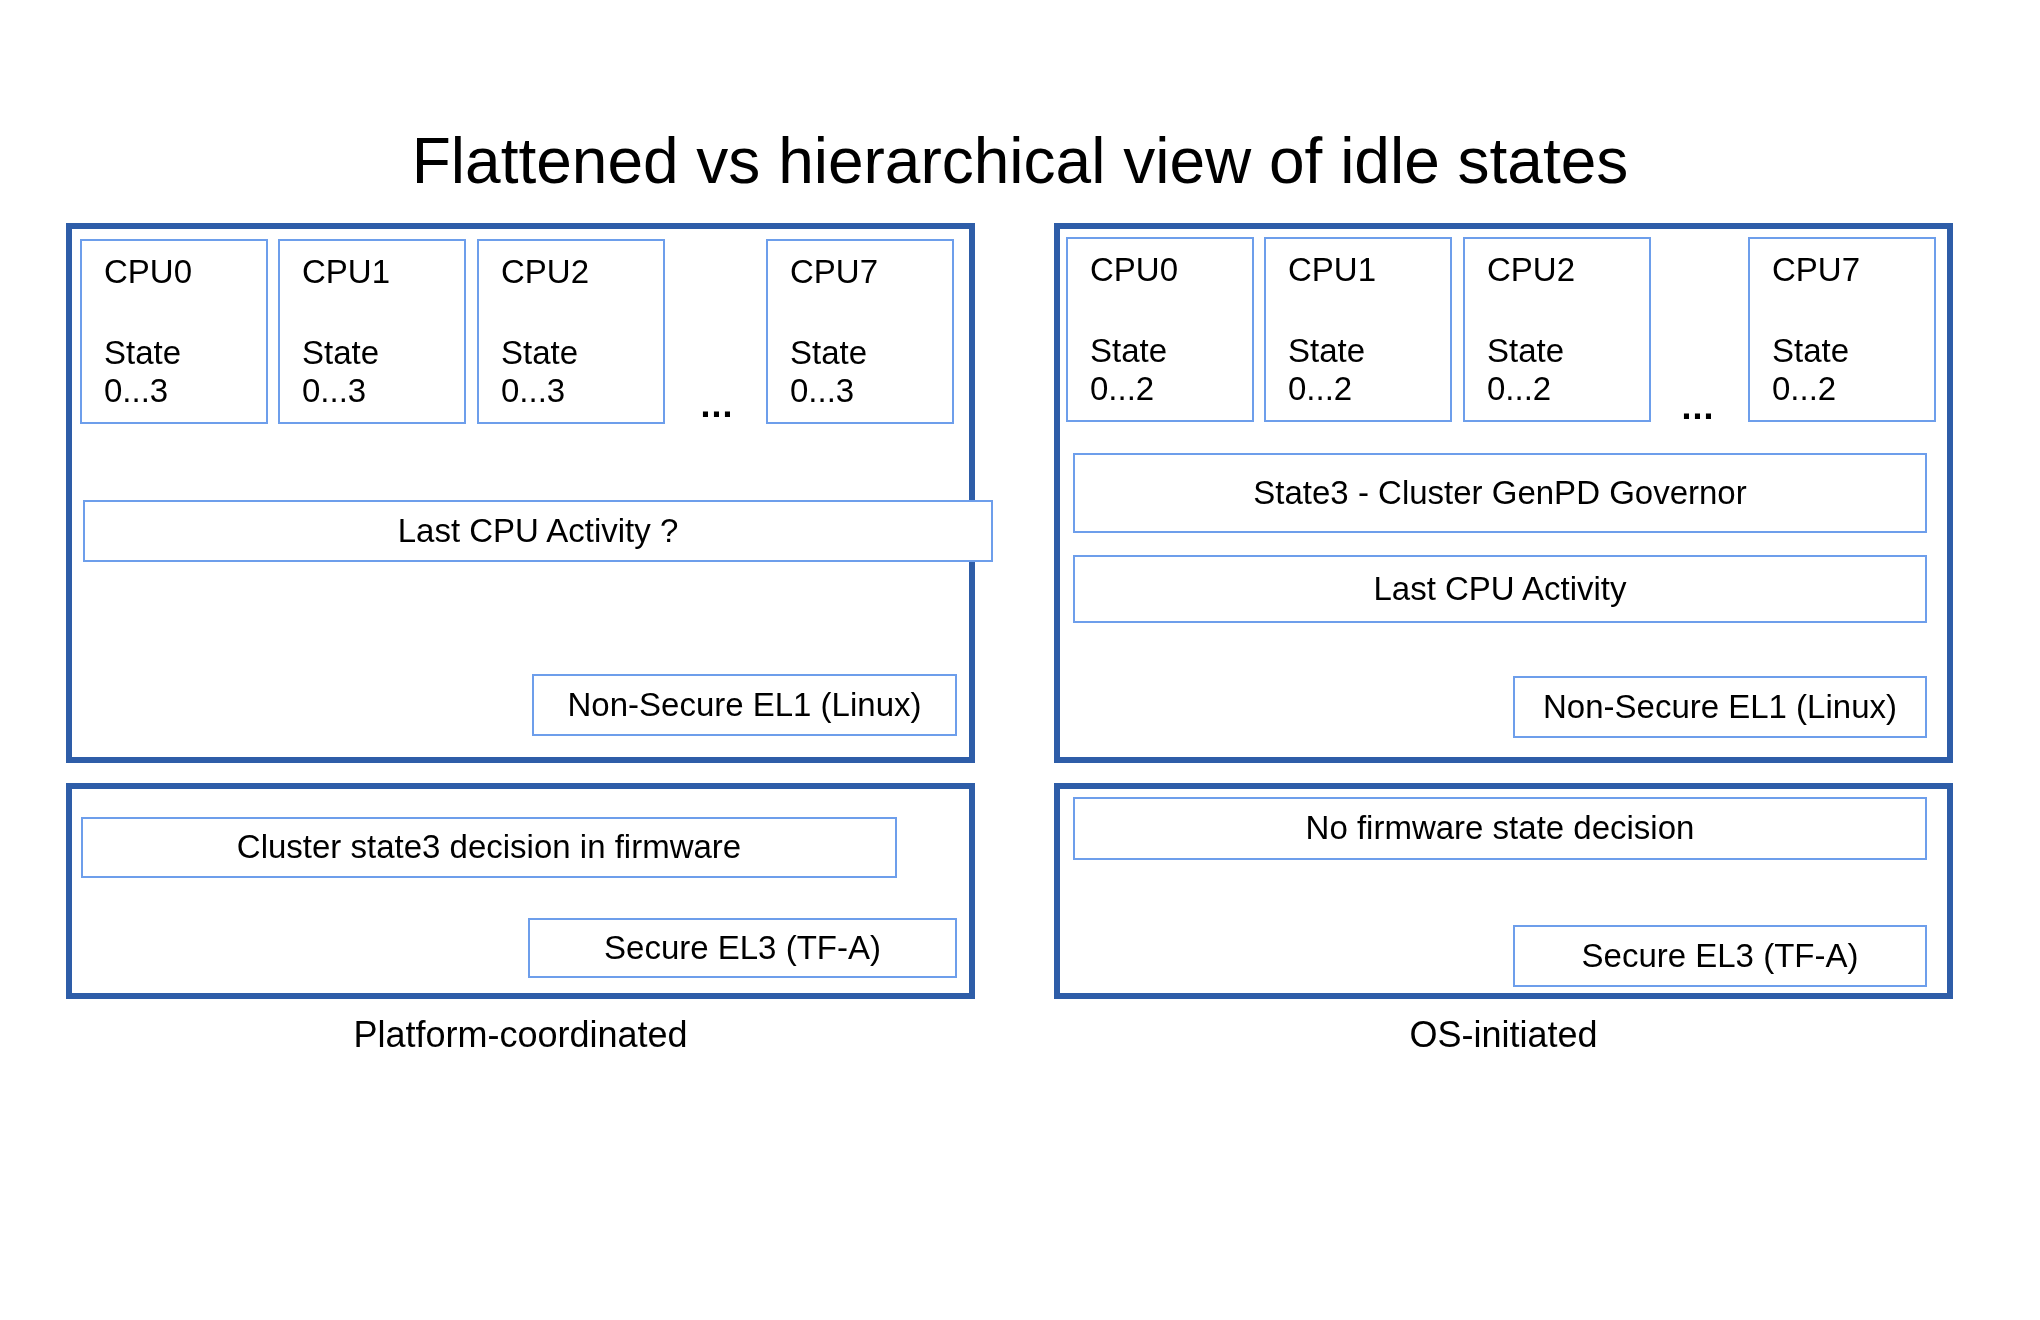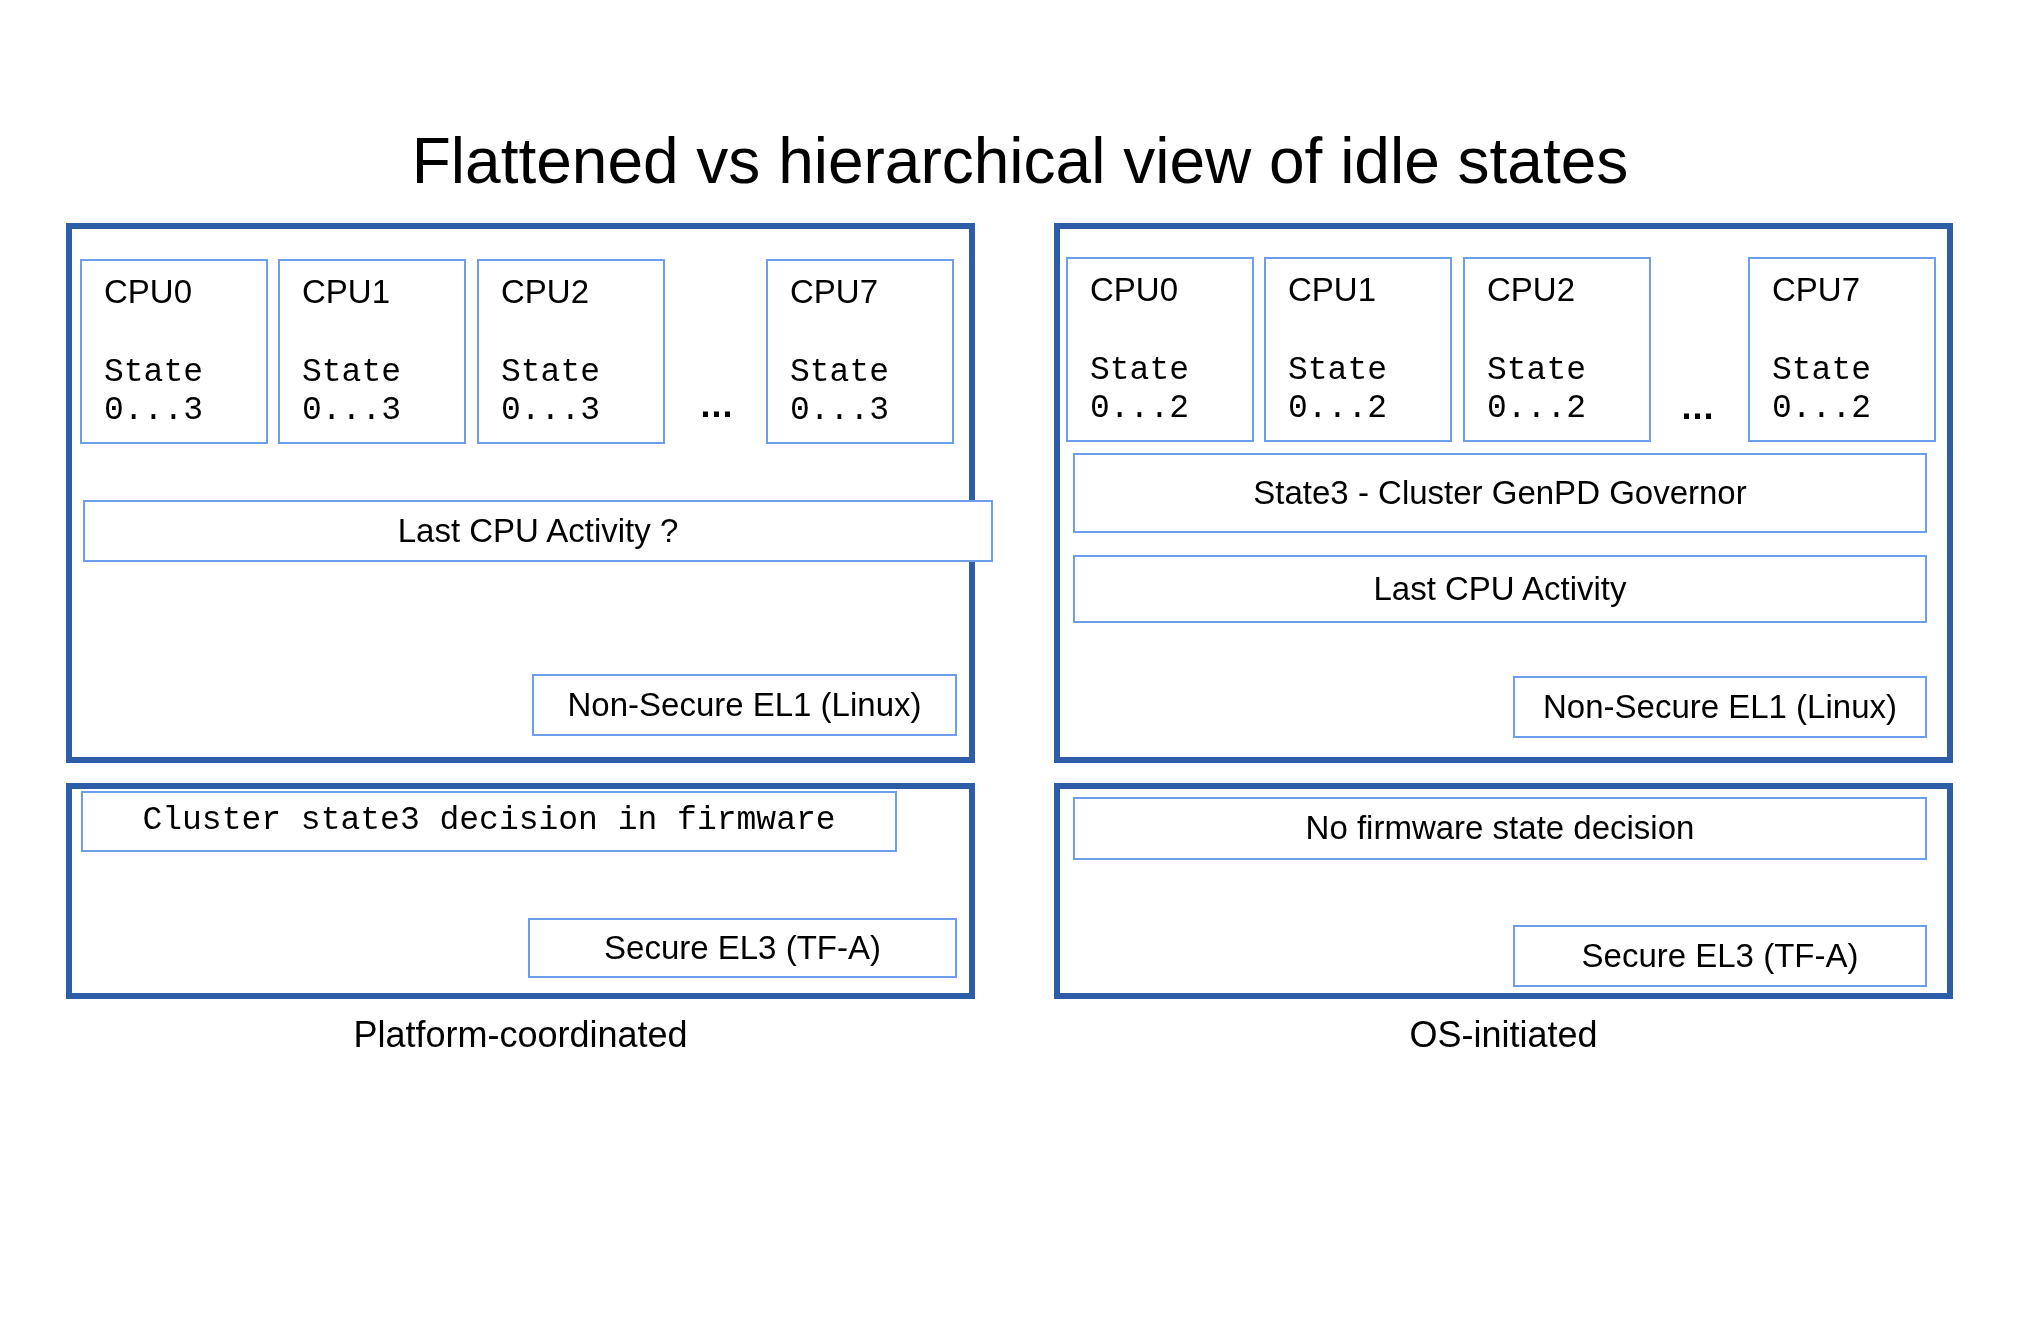--- a/index.html
+++ b/index.html
@@ -25,23 +25,23 @@
   .tbox{
     position:absolute;background:var(--bg);
     border:2px solid var(--box-border);
     display:flex;align-items:center;justify-content:center;
     font-size:33px;line-height:1.1;white-space:nowrap;
   }
   .cpu{
     position:absolute;width:188px;height:185px;
     border:2px solid var(--box-border);background:var(--bg);
     display:flex;flex-direction:column;justify-content:space-between;
-    padding:12px 6px 13px 22px;font-size:33px;margin-top:20px;
+    padding:12px 6px 13px 22px;font-size:33px;
   }
-  .cpu-state{line-height:1.13;font-family:Liberation Mono, monospace;}
+  .cpu-state{line-height:1.13;}
   .dots{
     position:absolute;width:100px;text-align:center;
     font-size:36px;font-weight:bold;letter-spacing:1px;line-height:1;
   }
   .caption{
     position:absolute;top:1014px;text-align:center;
     font-size:36px;line-height:1.15;
   }
 </style>
 </head>
@@ -86,21 +86,21 @@
         <div>0...3</div>
       </div>
     </div>
 
     <div class="tbox" style="left:11px;top:271px;width:910px;height:62px;">Last CPU Activity ?</div>
 
     <div class="tbox" style="left:460px;top:445px;width:425px;height:62px;">Non-Secure EL1 (Linux)</div>
   </div>
 
   <div class="panel" style="left:66px;top:783px;width:909px;height:216px;">
-    <div class="tbox" style="left:9px;top:2px;width:816px;height:61px;font-family:Liberation Mono, monospace;">Cluster state3 decision in firmware</div>
+    <div class="tbox" style="left:9px;top:28px;width:816px;height:61px;">Cluster state3 decision in firmware</div>
     <div class="tbox" style="left:456px;top:129px;width:429px;height:60px;">Secure EL3 (TF-A)</div>
   </div>
 
   <div class="caption" style="left:66px;width:909px;">Platform-coordinated</div>
 
   <div class="panel" style="left:1054px;top:223px;width:899px;height:540px;">
 
     <div class="cpu" style="left:6px;top:8px;">
       <div class="cpu-name">CPU0</div>
       <div class="cpu-state">

